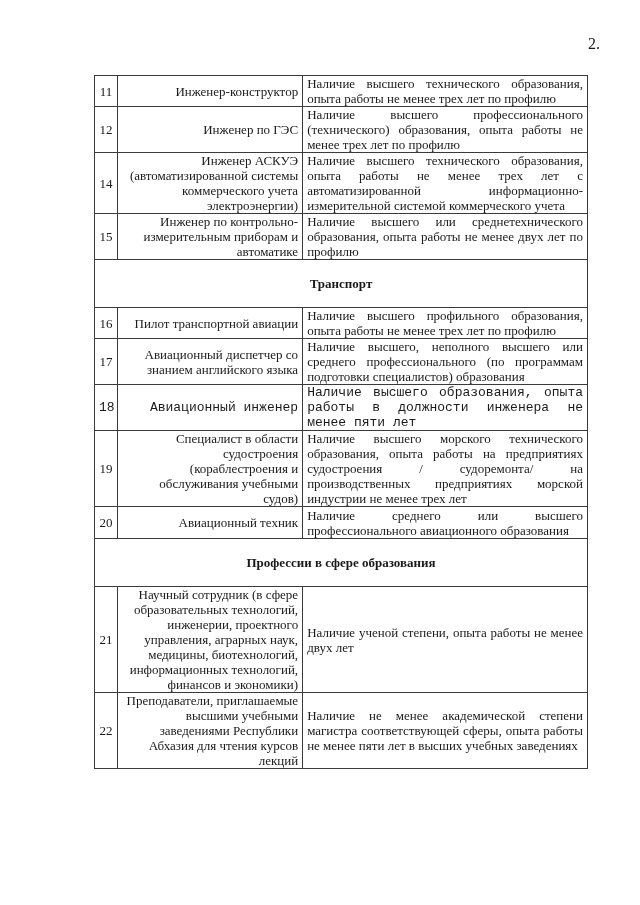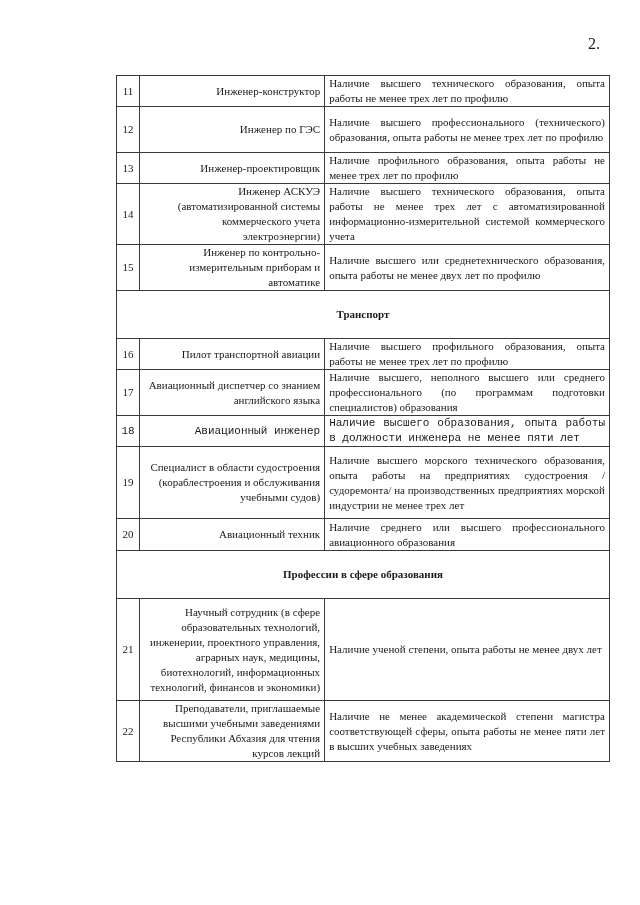--- a/index.html
+++ b/index.html
@@ -1,20 +1,20 @@
 <!DOCTYPE html>
 <html><head>
 <meta charset="utf-8">
 <style>
   html, body { margin: 0; padding: 0; background: #ffffff; }
   body { width: 640px; height: 905px; position: relative; overflow: hidden;
          font-family: "Liberation Serif", "DejaVu Serif", serif; color: #1a1a1a; }
   .page-number { position: absolute; top: 35px; right: 40px; font-size: 16px; }
-  .table { position: absolute; left: 116px; top: 75px; width: 494px;
-           border-collapse: collapse; table-layout: fixed; font-size: 11px; line-height: 15px; }
+  .table { position: absolute; left: 94px; top: 75px; width: 494px;
+           border-collapse: collapse; table-layout: fixed; font-size: 13px; line-height: 15px; }
   .table td { border: 1px solid #3a3a3a; padding: 0 4px; vertical-align: middle; }
   .col-num { width: 22px; text-align: center; }
   .col-prof { width: 176px; text-align: right; }
   .col-req { width: 271px; text-align: justify; text-align-last: left; }
   .section td { text-align: center; font-weight: bold; padding: 16px; }
 </style>
 </head>
 <body>
 
 <div class="page-number">2.</div>
@@ -28,25 +28,20 @@
   <tbody id="tbody">
       <tr style="height: 29px;">
         <td class="col-num">11</td>
         <td class="col-prof">Инженер-конструктор</td>
         <td class="col-req">Наличие высшего технического образования, опыта работы не менее трех лет по профилю</td>
       </tr>
       <tr style="height: 46px;">
         <td class="col-num">12</td>
         <td class="col-prof">Инженер по ГЭС</td>
         <td class="col-req">Наличие высшего профессионального (технического) образования, опыта работы не менее трех лет по профилю</td>
-      </tr>
-      <tr style="height: 30px;">
-        <td class="col-num">13</td>
-        <td class="col-prof">Инженер-проектировщик</td>
-        <td class="col-req">Наличие профильного образования, опыта работы не менее трех лет по профилю</td>
       </tr>
       <tr style="height: 60px;">
         <td class="col-num">14</td>
         <td class="col-prof">Инженер АСКУЭ (автоматизированной системы коммерческого учета электроэнергии)</td>
         <td class="col-req">Наличие высшего технического образования, опыта работы не менее трех лет с автоматизированной информационно-измерительной системой коммерческого учета</td>
       </tr>
       <tr style="height: 45px;">
         <td class="col-num">15</td>
         <td class="col-prof">Инженер по контрольно-измерительным приборам и автоматике</td>
         <td class="col-req">Наличие высшего или среднетехнического образования, опыта работы не менее двух лет по профилю</td>

